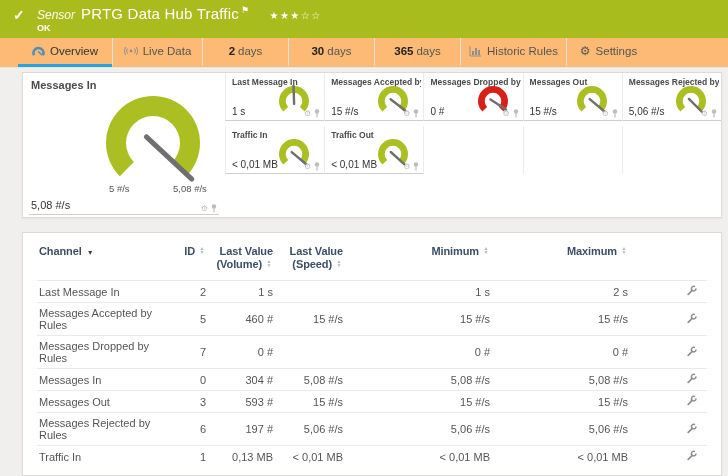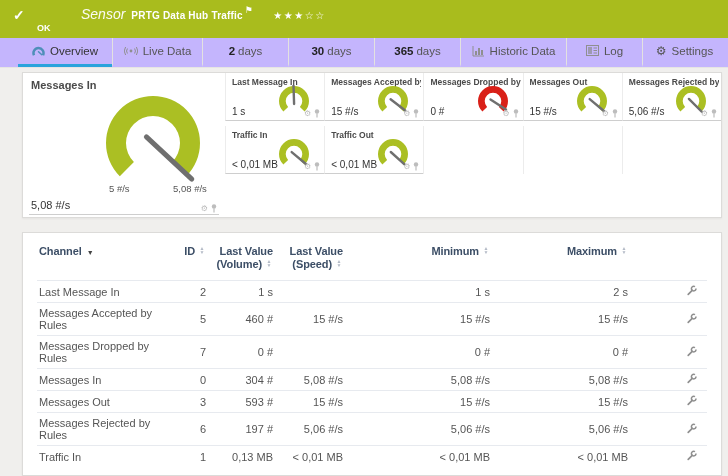--- a/index.html
+++ b/index.html
@@ -8,29 +8,29 @@
     font-family: "Liberation Sans", sans-serif;
     background: #f0efed;
     color: #4f4f4f;
   }
   
   .topbar {
     position: relative; height: 38px; background: #a9bc1d; color: #fff;
   }
   .check { position: absolute; left: 13px; top: 7px; font-size: 14px; font-weight: bold; }
   .title-line { position: absolute; left: 37px; top: 5px; white-space: nowrap; }
-  .kind { font-style: italic; font-size: 14px; margin-right: 6px; opacity: .95; margin-left: 44px; }
-  .title { font-weight: bold; font-size: 10px; letter-spacing: .2px; }
+  .kind { font-style: italic; font-size: 12px; margin-right: 6px; opacity: .95; }
+  .title { font-weight: normal; font-size: 15px; letter-spacing: .2px; }
   .flagicon { font-size: 9px; vertical-align: super; margin-left: 2px; }
   .stars { margin-left: 16px; font-size: 10px; letter-spacing: 1.5px; }
   .status { position: absolute; left: 37px; top: 23px; font-size: 9px; font-weight: bold; }
   
   .tabbar {
     display: flex; height: 30px; padding-left: 18px; align-items: stretch;
-    border-bottom: 1px solid #e6e5e3; background: #c4b5fd;
+    border-bottom: 1px solid #e6e5e3; background: #fdba74;
   }
   .tab {
     display: flex; align-items: center; justify-content: center; gap: 5px;
     font-size: 11.5px; color: #555; cursor: pointer; white-space: nowrap;
     border-bottom: 3px solid transparent; padding-bottom: 1px;
   }
   .tab + .tab { border-left: 1px solid #e3e2e0; }
   .tab.active { color: #333; border-bottom-color: #2aa3dc; }
   .tab b { color: #222; font-size: 11.5px; margin-right: -2px; }
   .tabicon { display: inline-flex; align-items: center; }
@@ -136,33 +136,21 @@
     </div>
     <div class="tab" style="width: 106px;">
       <span class="tabicon">
         <svg width="13" height="12" viewBox="0 0 13 12">
           <path d="M1 1v10h11" fill="none" stroke="#8f8f8f"></path>
           <rect x="3" y="6" width="2" height="4" fill="#8f8f8f"></rect>
           <rect x="6" y="3" width="2" height="7" fill="#8f8f8f"></rect>
           <rect x="9" y="5" width="2" height="5" fill="#8f8f8f"></rect>
         </svg>
       </span>
-      <span class="tablabel">Historic Data</span>
-    </div>
-    <div class="tab" style="width: 76px;">
-      <span class="tabicon">
-        <svg width="13" height="11" viewBox="0 0 13 11">
-          <rect x="0.5" y="0.5" width="12" height="10" fill="none" stroke="#8f8f8f"></rect>
-          <rect x="2" y="2" width="4" height="7" fill="#8f8f8f" opacity="0.7"></rect>
-          <line x1="7.5" y1="3" x2="11" y2="3" stroke="#8f8f8f"></line>
-          <line x1="7.5" y1="5.5" x2="11" y2="5.5" stroke="#8f8f8f"></line>
-          <line x1="7.5" y1="8" x2="11" y2="8" stroke="#8f8f8f"></line>
-        </svg>
-      </span>
-      <span class="tablabel">Log</span>
+      <span class="tablabel">Historic Rules</span>
     </div>
     <div class="tab" style="width: 84px;">
       <span class="tabicon">
         <span class="gearchar">⚙</span>
       </span>
       <span class="tablabel">Settings</span>
     </div>
   </div>
 
 <div class="panel panel1">

